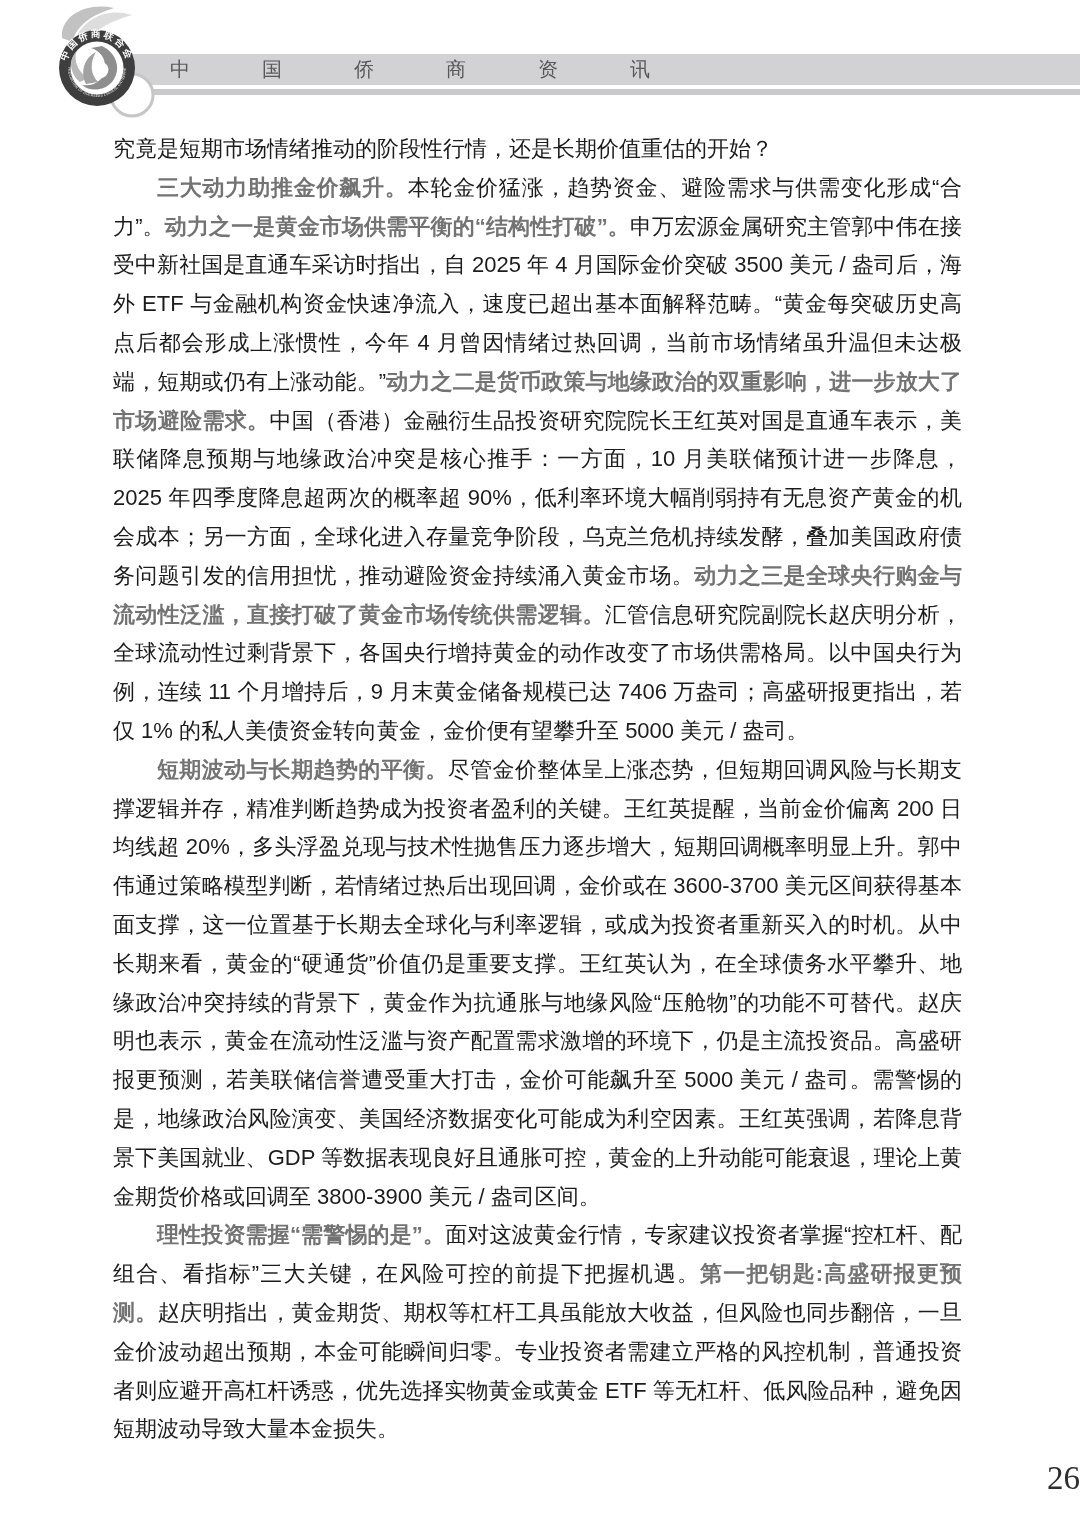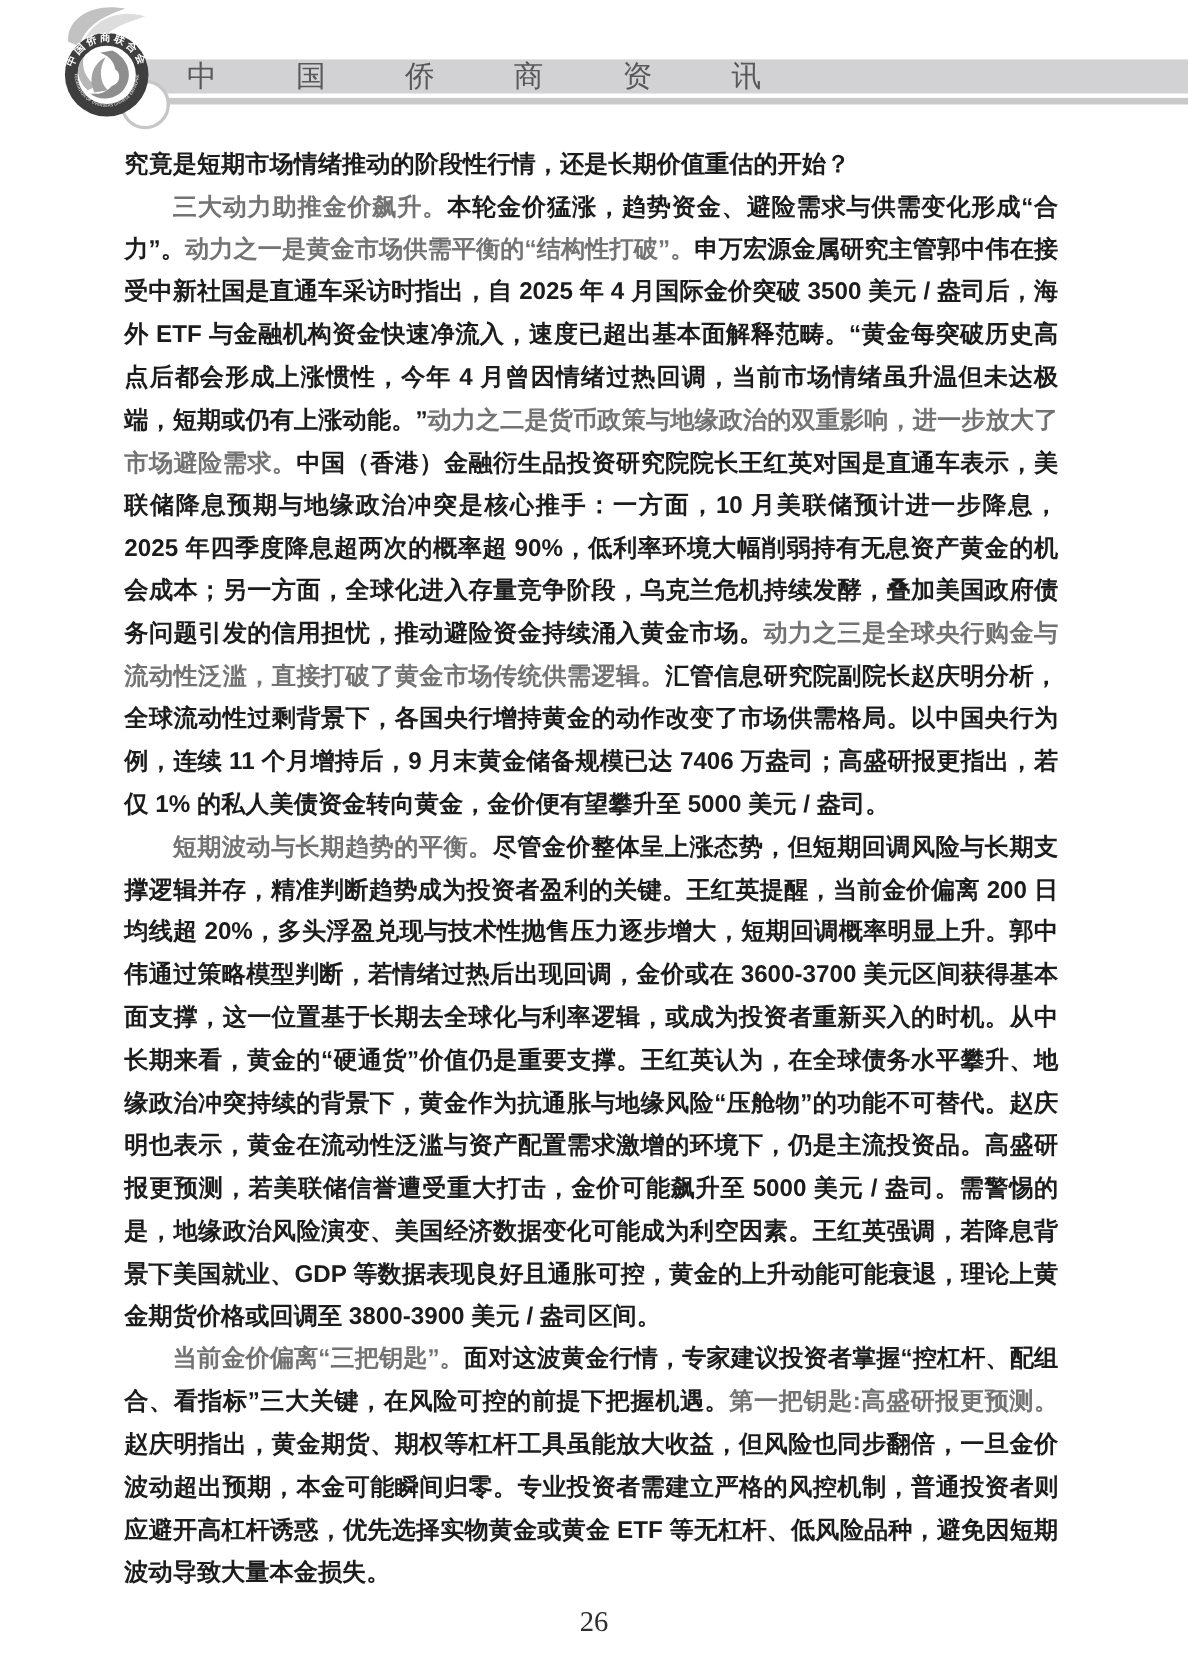--- a/index.html
+++ b/index.html
@@ -12,46 +12,46 @@
   }
   .page { position: absolute; inset: 0; }
 
   
   .band {
     position: absolute; left: 115px; top: 54px; right: 0; height: 31px;
     background: #d2d2d4; z-index: 1;
   }
   .band-title {
     position: absolute; left: 170px; top: 54px; height: 16px; line-height: 31px;
-    font-size: 27px; color: #58585a; letter-spacing: 72px; white-space: nowrap;
+    font-size: 20px; color: #58585a; letter-spacing: 72px; white-space: nowrap;
     z-index: 1;
   }
   .subline {
     position: absolute; left: 130px; top: 89px; right: 0; height: 6px;
     background: #c9c9cb; z-index: 1;
   }
   .logo { position: absolute; left: 40px; top: 6px; z-index: 2; }
 
   
   .article {
     position: absolute; left: 113px; top: 130px; width: 849px;
     font-size: 22px; line-height: 38.8px; color: #1c1c1c;
     text-align: justify;
   }
   .para { margin: 0; padding: 0; }
   .para.indent { text-indent: 2em; }
-  .run { font-weight: 700; }
+  .run { font-weight: 400; }
   .run.bold { font-weight: 700; color: #737373; }
 
   
   .page-number {
     position: absolute; top: 1460px; left: 0; width: 100%;
-    text-align: center;
+    text-align: right;
     font-family: "Liberation Serif", "DejaVu Serif", serif;
-    font-size: 26px; color: #2e2e2e;
+    font-size: 33px; color: #2e2e2e;
   }
 </style>
 </head>
 <body>
 
 <div class="page">
 
   <header>
     <div class="band"></div>
     <div class="band-title">中国侨商资讯</div>
@@ -87,20 +87,20 @@
         <path d="M46 78 C40 66 44 52 56 46 C50 56 50 68 58 76 Z" fill="#a2a2a2"></path>
         <path d="M56 72 C64 74 70 68 68 61 C66 55 58 55 57 61 C62 60 64 64 61 67 C59 69 57 69 56 72 Z" fill="#ffffff"></path>
       </g>
     </svg>
   </header>
 
   <main class="article">
       <p class="para"><span class="run">究竟是短期市场情绪推动的阶段性行情，还是长期价值重估的开始？</span></p>
       <p class="para indent"><span class="run bold">三大动力助推金价飙升。</span><span class="run">本轮金价猛涨，趋势资金、避险需求与供需变化形成“合力”。</span><span class="run bold">动力之一是黄金市场供需平衡的“结构性打破”。</span><span class="run">申万宏源金属研究主管郭中伟在接受中新社国是直通车采访时指出，自 2025 年 4 月国际金价突破 3500 美元 / 盎司后，海外 ETF 与金融机构资金快速净流入，速度已超出基本面解释范畴。“黄金每突破历史高点后都会形成上涨惯性，今年 4 月曾因情绪过热回调，当前市场情绪虽升温但未达极端，短期或仍有上涨动能。”</span><span class="run bold">动力之二是货币政策与地缘政治的双重影响，进一步放大了市场避险需求。</span><span class="run">中国（香港）金融衍生品投资研究院院长王红英对国是直通车表示，美联储降息预期与地缘政治冲突是核心推手：一方面，10 月美联储预计进一步降息，2025 年四季度降息超两次的概率超 90%，低利率环境大幅削弱持有无息资产黄金的机会成本；另一方面，全球化进入存量竞争阶段，乌克兰危机持续发酵，叠加美国政府债务问题引发的信用担忧，推动避险资金持续涌入黄金市场。</span><span class="run bold">动力之三是全球央行购金与流动性泛滥，直接打破了黄金市场传统供需逻辑。</span><span class="run">汇管信息研究院副院长赵庆明分析，全球流动性过剩背景下，各国央行增持黄金的动作改变了市场供需格局。以中国央行为例，连续 11 个月增持后，9 月末黄金储备规模已达 7406 万盎司；高盛研报更指出，若仅 1% 的私人美债资金转向黄金，金价便有望攀升至 5000 美元 / 盎司。</span></p>
       <p class="para indent"><span class="run bold">短期波动与长期趋势的平衡。</span><span class="run">尽管金价整体呈上涨态势，但短期回调风险与长期支撑逻辑并存，精准判断趋势成为投资者盈利的关键。王红英提醒，当前金价偏离 200 日均线超 20%，多头浮盈兑现与技术性抛售压力逐步增大，短期回调概率明显上升。郭中伟通过策略模型判断，若情绪过热后出现回调，金价或在 3600-3700 美元区间获得基本面支撑，这一位置基于长期去全球化与利率逻辑，或成为投资者重新买入的时机。从中长期来看，黄金的“硬通货”价值仍是重要支撑。王红英认为，在全球债务水平攀升、地缘政治冲突持续的背景下，黄金作为抗通胀与地缘风险“压舱物”的功能不可替代。赵庆明也表示，黄金在流动性泛滥与资产配置需求激增的环境下，仍是主流投资品。高盛研报更预测，若美联储信誉遭受重大打击，金价可能飙升至 5000 美元 / 盎司。需警惕的是，地缘政治风险演变、美国经济数据变化可能成为利空因素。王红英强调，若降息背景下美国就业、GDP 等数据表现良好且通胀可控，黄金的上升动能可能衰退，理论上黄金期货价格或回调至 3800-3900 美元 / 盎司区间。</span></p>
-      <p class="para indent"><span class="run bold">当前金价偏离“三把钥匙”。</span><span class="run">面对这波黄金行情，专家建议投资者掌握“控杠杆、配组合、看指标”三大关键，在风险可控的前提下把握机遇。</span><span class="run bold">第一把钥匙:高盛研报更预测。</span><span class="run">赵庆明指出，黄金期货、期权等杠杆工具虽能放大收益，但风险也同步翻倍，一旦金价波动超出预期，本金可能瞬间归零。专业投资者需建立严格的风控机制，普通投资者则应避开高杠杆诱惑，优先选择实物黄金或黄金 ETF 等无杠杆、低风险品种，避免因短期波动导致大量本金损失。</span></p>
+      <p class="para indent"><span class="run bold">理性投资需握“需警惕的是”。</span><span class="run">面对这波黄金行情，专家建议投资者掌握“控杠杆、配组合、看指标”三大关键，在风险可控的前提下把握机遇。</span><span class="run bold">第一把钥匙:高盛研报更预测。</span><span class="run">赵庆明指出，黄金期货、期权等杠杆工具虽能放大收益，但风险也同步翻倍，一旦金价波动超出预期，本金可能瞬间归零。专业投资者需建立严格的风控机制，普通投资者则应避开高杠杆诱惑，优先选择实物黄金或黄金 ETF 等无杠杆、低风险品种，避免因短期波动导致大量本金损失。</span></p>
     </main>
 
   <footer>
     <div class="page-number">26</div>
   </footer>
 
 </div>
 
 </body></html>

